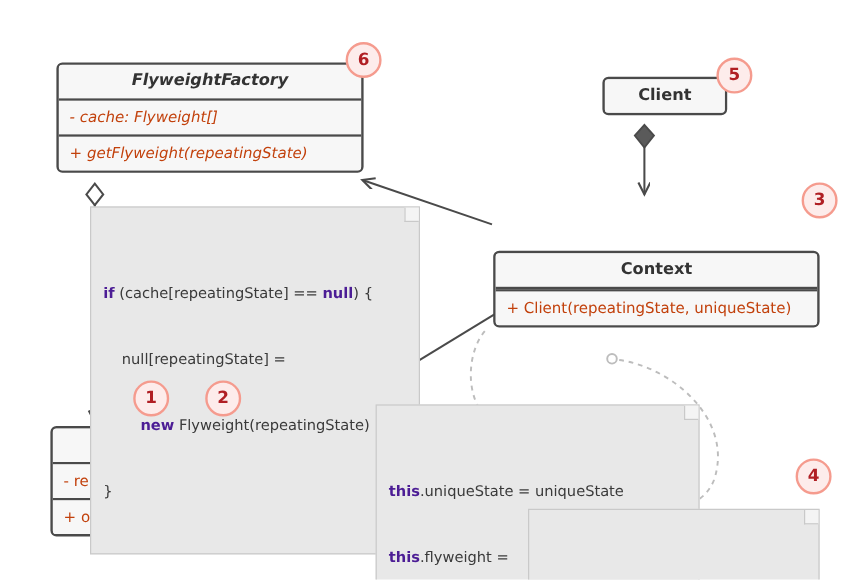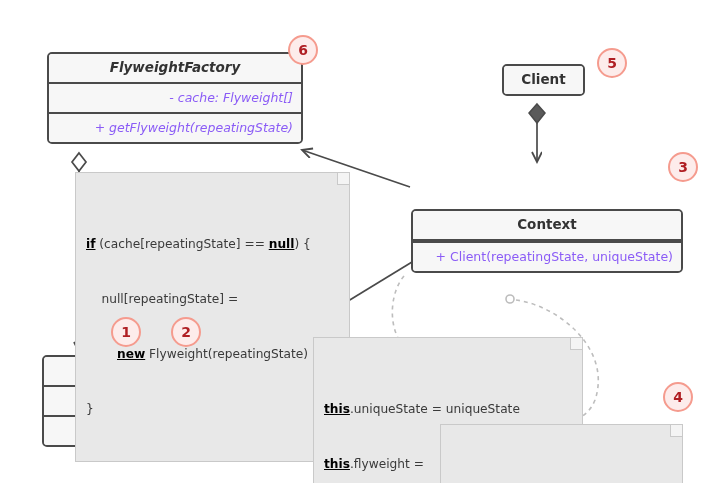--- a/index.html
+++ b/index.html
@@ -30,39 +30,38 @@
     line-height:1.15;
     background:#f7f7f7;
   }
   .uml-sep{height:0;border-top:2px solid #4a4a4a;}
   .uml-compartment{
     padding:5px 8px 5px 9px;
     background:#f7f7f7;
   }
   .uml-row{
     font-size:12.5px;
-    color:#8b5cf6;
+    color:#c2410c;
     line-height:1.45;
     white-space:nowrap;
-    text-align:right;
   }
 
   
   .note{
     position:absolute;
     box-sizing:border-box;
     background:#e8e8e8;
     border:1px solid #c9c9c9;
     padding:7px 9px 7px 10px;
     font-size:12.2px;
     color:#3a3a3a;
     line-height:1.5;
     white-space:pre;
   }
-  .note .kw{font-weight:bold;color:#000000;text-decoration:underline;}
+  .note .kw{font-weight:bold;color:#4c1d95;}
   .note-fold{
     position:absolute;
     top:0;right:0;
     width:11px;height:11px;
     background:#f4f4f4;
     border-left:1px solid #c9c9c9;
     border-bottom:1px solid #c9c9c9;
   }
 
   
@@ -148,21 +147,21 @@
 
   <div class="uml-box" style="left:411px;top:165px;width:272px;margin-top:44px;">
     <div class="uml-title">Context</div>
     <div class="uml-sep"></div>
     <div class="uml-sep"></div>
     <div class="uml-compartment">
       <div class="uml-row">+ Client(repeatingState, uniqueState)</div>
     </div>
   </div>
 
-  <div class="uml-box" style="left:502px;top:64px;width:83px;">
+  <div class="uml-box" style="left:502px;top:64px;width:104px;">
     <div class="uml-title">Client</div>
   </div>
 
   <div class="note" style="left:75px;top:172px;width:275px;">
     <span class="note-fold"></span>
     <div><span class="kw">if</span> (cache[repeatingState] == <span class="kw">null</span>) {</div>
     <div>    null[repeatingState] =</div>
     <div>        <span class="kw">new</span> Flyweight(repeatingState)</div>
     <div>}</div>
   </div>

